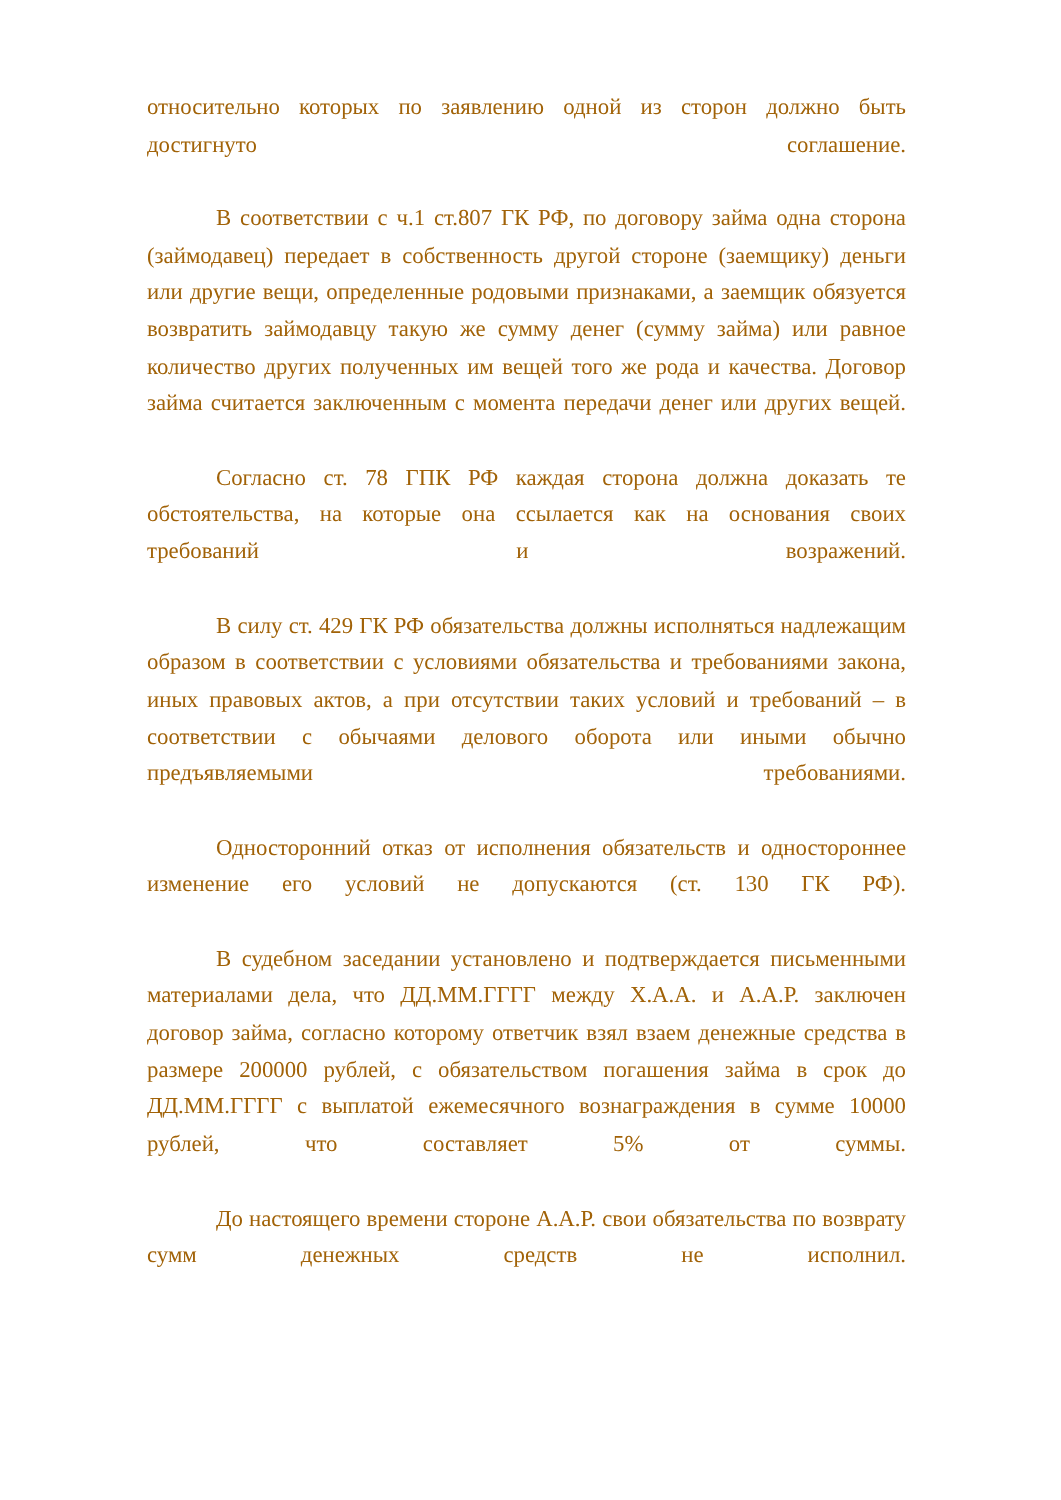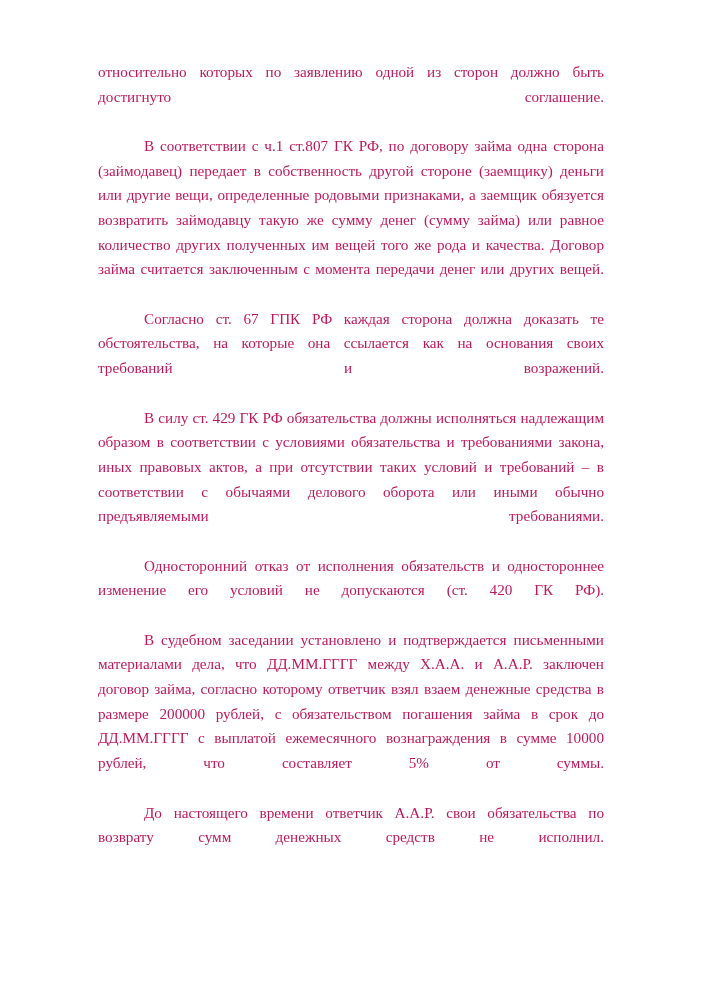--- a/index.html
+++ b/index.html
@@ -8,21 +8,21 @@
     background: #ffffff;
   }
   .page {
     width: 656px;
     height: 1000px;
     background: #ffffff;
     position: relative;
     box-sizing: border-box;
     padding: 60px 52px 40px 98px;
     font-family: "Liberation Serif", "DejaVu Serif", serif;
-    color: #be185d;
+    color: #a16207;
   }
   .doc-body {
     font-size: 15.2px;
     line-height: 1.62;
     text-align: justify;
     text-justify: inter-word;
     hyphens: none;
   }
   .para {
     margin: 0 0 0.02em 0;
@@ -39,19 +39,19 @@
     width: 100%;
   }
 </style>
 </head>
 <body>
 
 <div class="page">
   <div class="doc-body">
     <p class="para no-indent">относительно которых по заявлению одной из сторон должно быть достигнуто соглашение.</p>
     <p class="para">В соответствии с ч.1 ст.807 ГК РФ, по договору займа одна сторона (займодавец) передает в собственность другой стороне (заемщику) деньги или другие вещи, определенные родовыми признаками, а заемщик обязуется возвратить займодавцу такую же сумму денег (сумму займа) или равное количество других полученных им вещей того же рода и качества. Договор займа считается заключенным с момента передачи денег или других вещей.</p>
-    <p class="para">Согласно ст. 67 ГПК РФ каждая сторона должна доказать те обстоятельства, на которые она ссылается как на основания своих требований и возражений.</p>
+    <p class="para">Согласно ст. 78 ГПК РФ каждая сторона должна доказать те обстоятельства, на которые она ссылается как на основания своих требований и возражений.</p>
     <p class="para">В силу ст. 429 ГК РФ обязательства должны исполняться надлежащим образом в соответствии с условиями обязательства и требованиями закона, иных правовых актов, а при отсутствии таких условий и требований – в соответствии с обычаями делового оборота или иными обычно предъявляемыми требованиями.</p>
-    <p class="para">Односторонний отказ от исполнения обязательств и одностороннее изменение его условий не допускаются (ст. 420 ГК РФ).</p>
+    <p class="para">Односторонний отказ от исполнения обязательств и одностороннее изменение его условий не допускаются (ст. 130 ГК РФ).</p>
     <p class="para">В судебном заседании установлено и подтверждается письменными материалами дела, что ДД.ММ.ГГГГ между Х.А.А. и А.А.Р. заключен договор займа, согласно которому ответчик взял взаем денежные средства в размере 200000 рублей, с обязательством погашения займа в срок до ДД.ММ.ГГГГ с выплатой ежемесячного вознаграждения в сумме 10000 рублей, что составляет 5% от суммы.</p>
-    <p class="para">До настоящего времени ответчик А.А.Р. свои обязательства по возврату сумм денежных средств не исполнил.</p>
+    <p class="para">До настоящего времени стороне А.А.Р. свои обязательства по возврату сумм денежных средств не исполнил.</p>
   </div>
 </div>
 
 </body></html>

